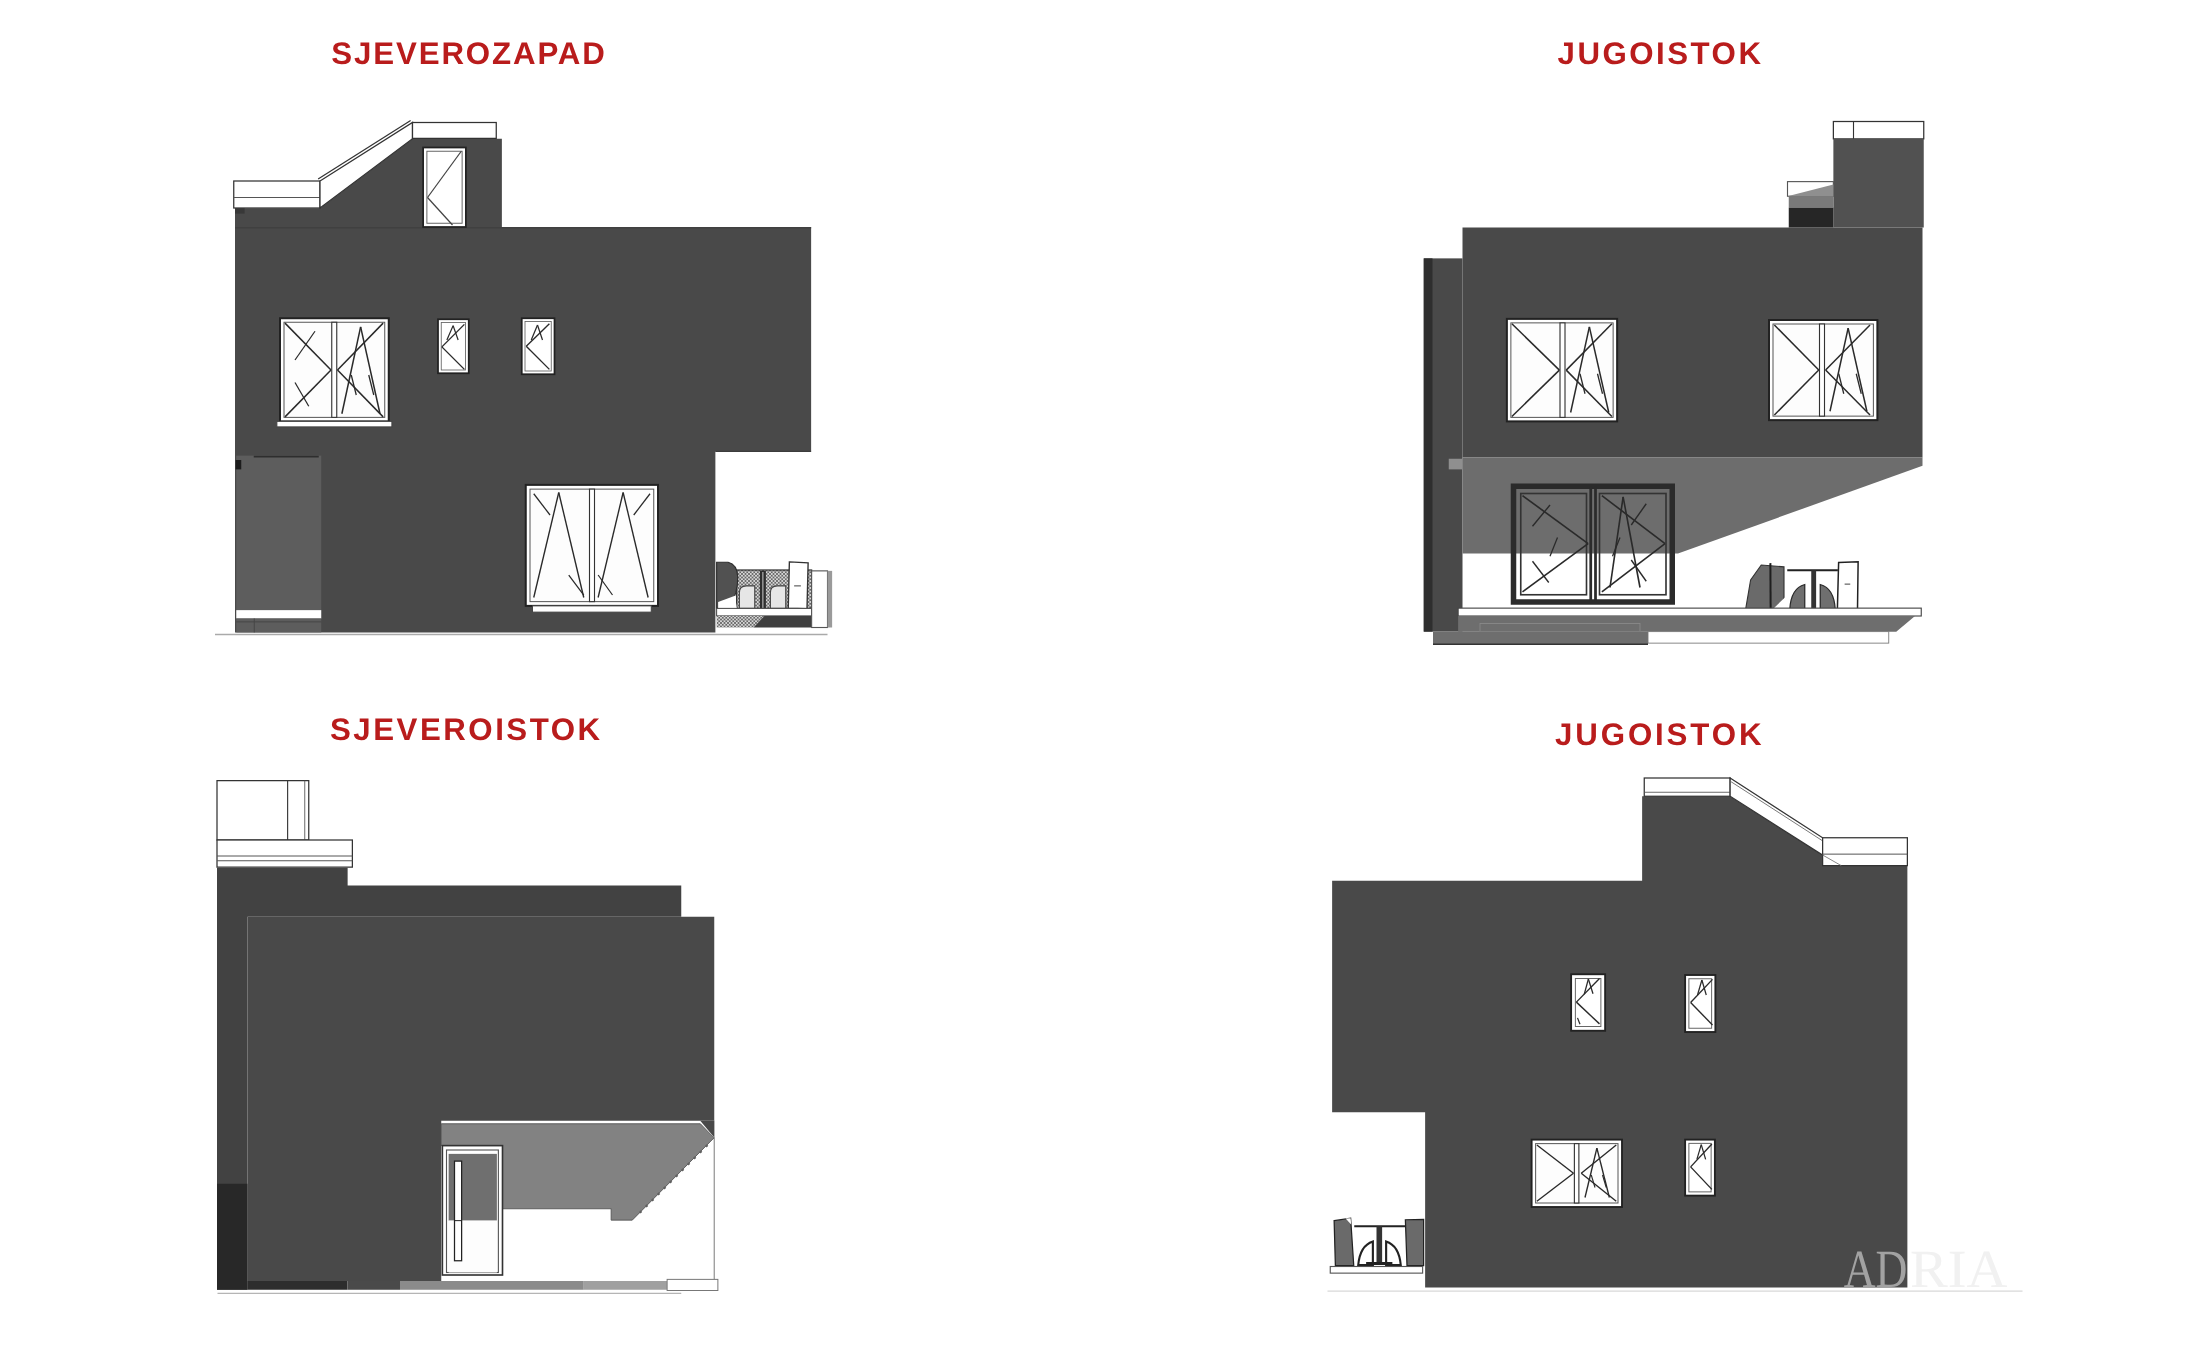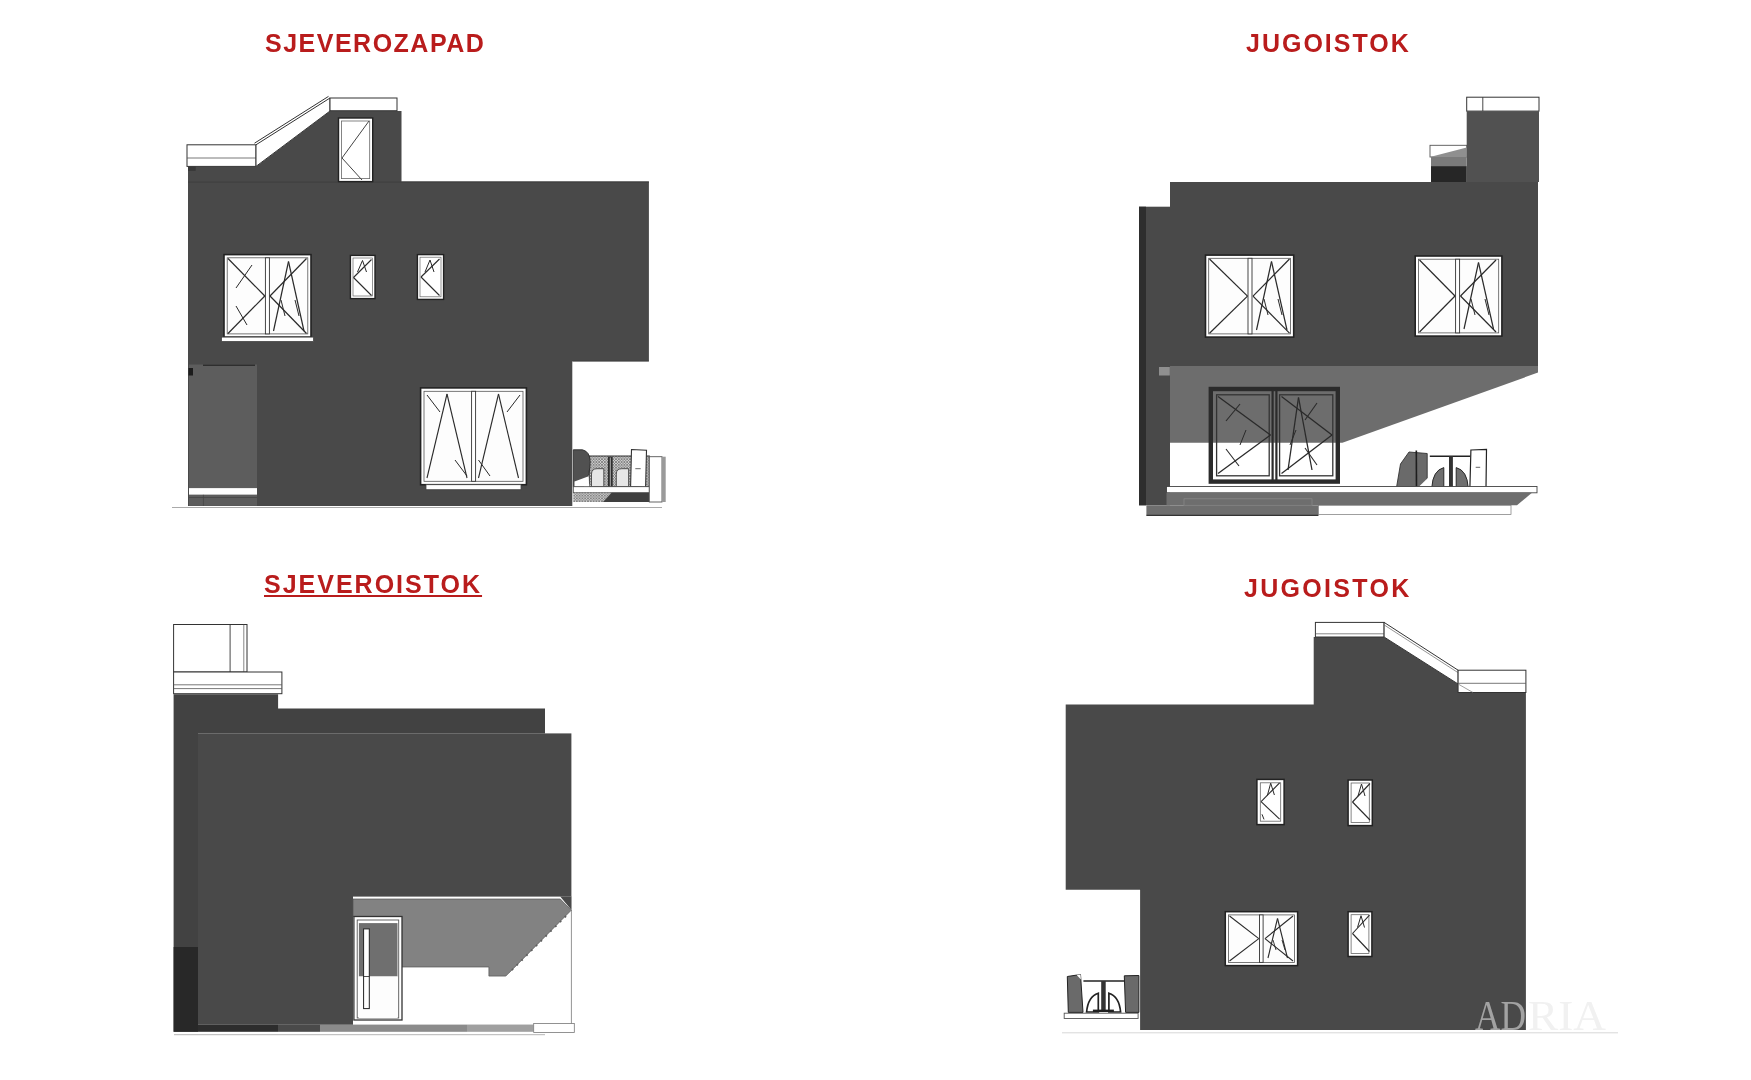--- a/index.html
+++ b/index.html
@@ -7,21 +7,21 @@
   .title{position:absolute;font-family:"Liberation Sans",sans-serif;font-weight:bold;font-size:25px;letter-spacing:1.5px;color:#b91c1c;white-space:nowrap;}
 </style>
 </head>
 <body>
 <div class="page">
 
 <div class="title" id="t1" style="left:265px;top:28.5px;">SJEVEROZAPAD</div>
 
 <div class="title" id="t2" style="left:1246px;top:28.5px;letter-spacing:2px;">JUGOISTOK</div>
 
-<div class="title" id="t3" style="left:264px;top:569.5px;letter-spacing:2px;text-decoration:underline;">SJEVEROISTOK</div>
+<div class="title" id="t3" style="left:264px;top:569.5px;letter-spacing:2px;">SJEVEROISTOK</div>
 
 <div class="title" id="t4" style="left:1244px;top:574px;letter-spacing:2.3px;">JUGOISTOK</div>
 <svg width="1751" height="1080" viewBox="0 0 1751 1080" style="position:absolute;left:0;top:0;">
 <defs>
 <pattern id="hatch" width="2.8" height="2.8" patternUnits="userSpaceOnUse">
   <rect width="2.8" height="2.8" fill="#d9d9d9"></rect>
   <path d="M0,2.8 L2.8,0 M-0.9,0.9 L0.9,-0.9 M1.9,3.7 L3.7,1.9" stroke="#5e5e5e" stroke-width="0.65"></path>
   <path d="M0,0 L2.8,2.8 M1.9,-0.9 L3.7,0.9 M-0.9,1.9 L0.9,3.7" stroke="#5e5e5e" stroke-width="0.65"></path>
 </pattern>
 </defs>

